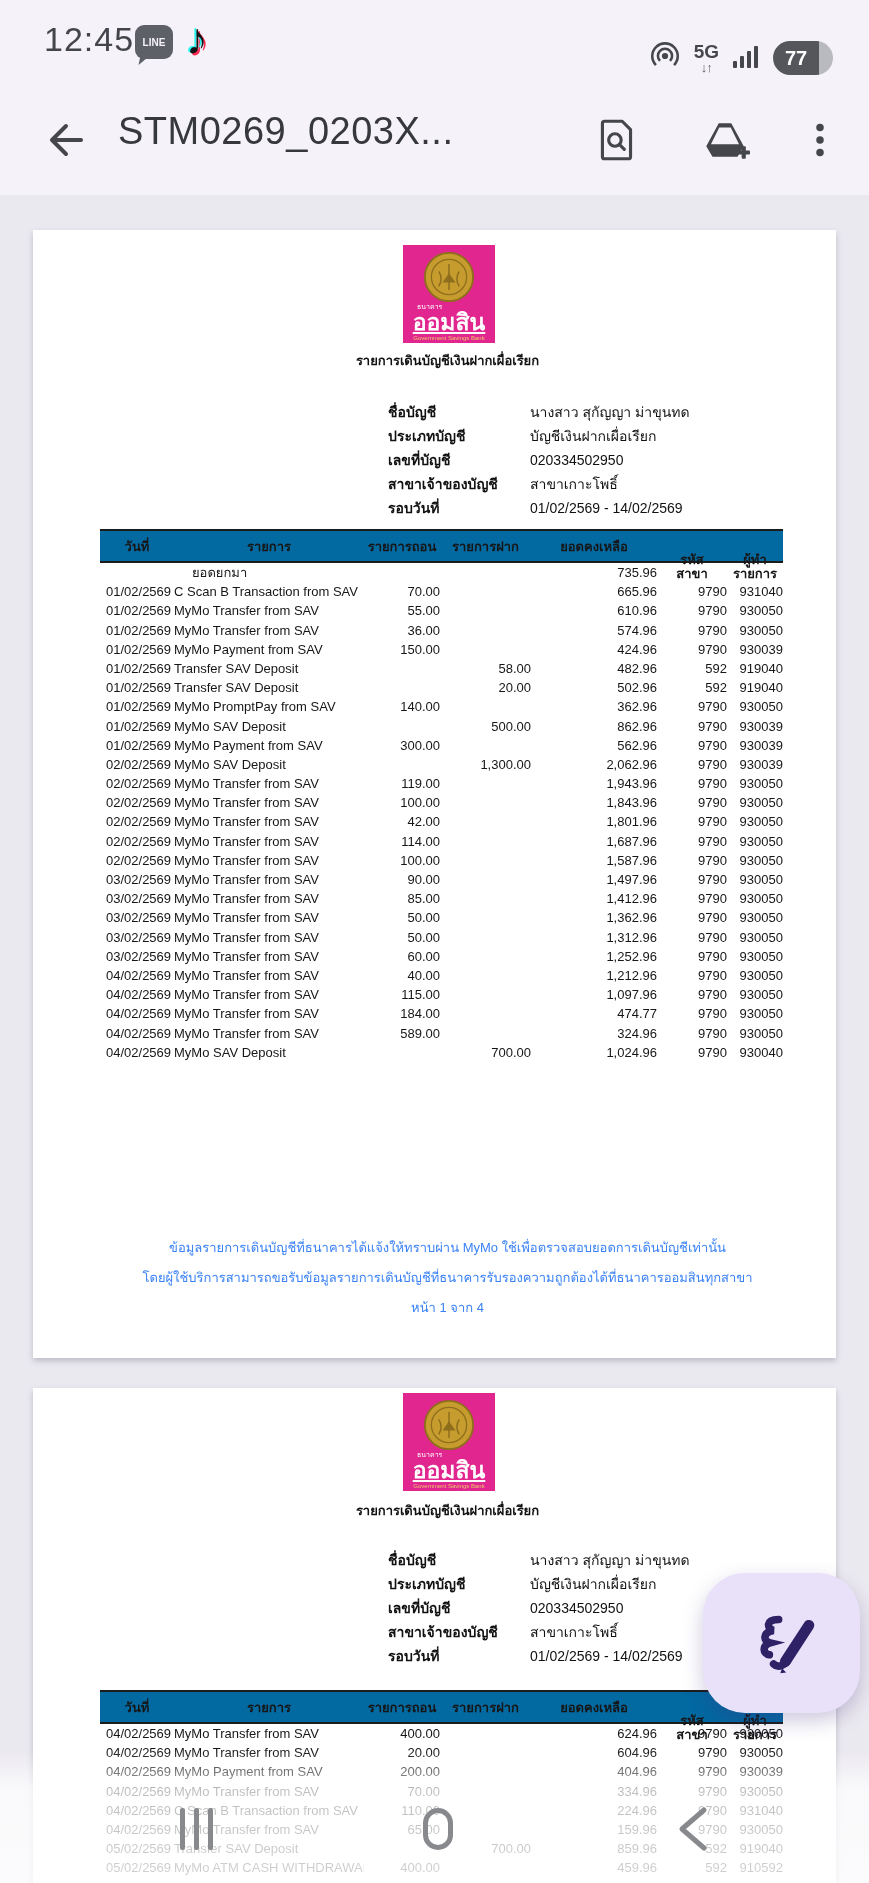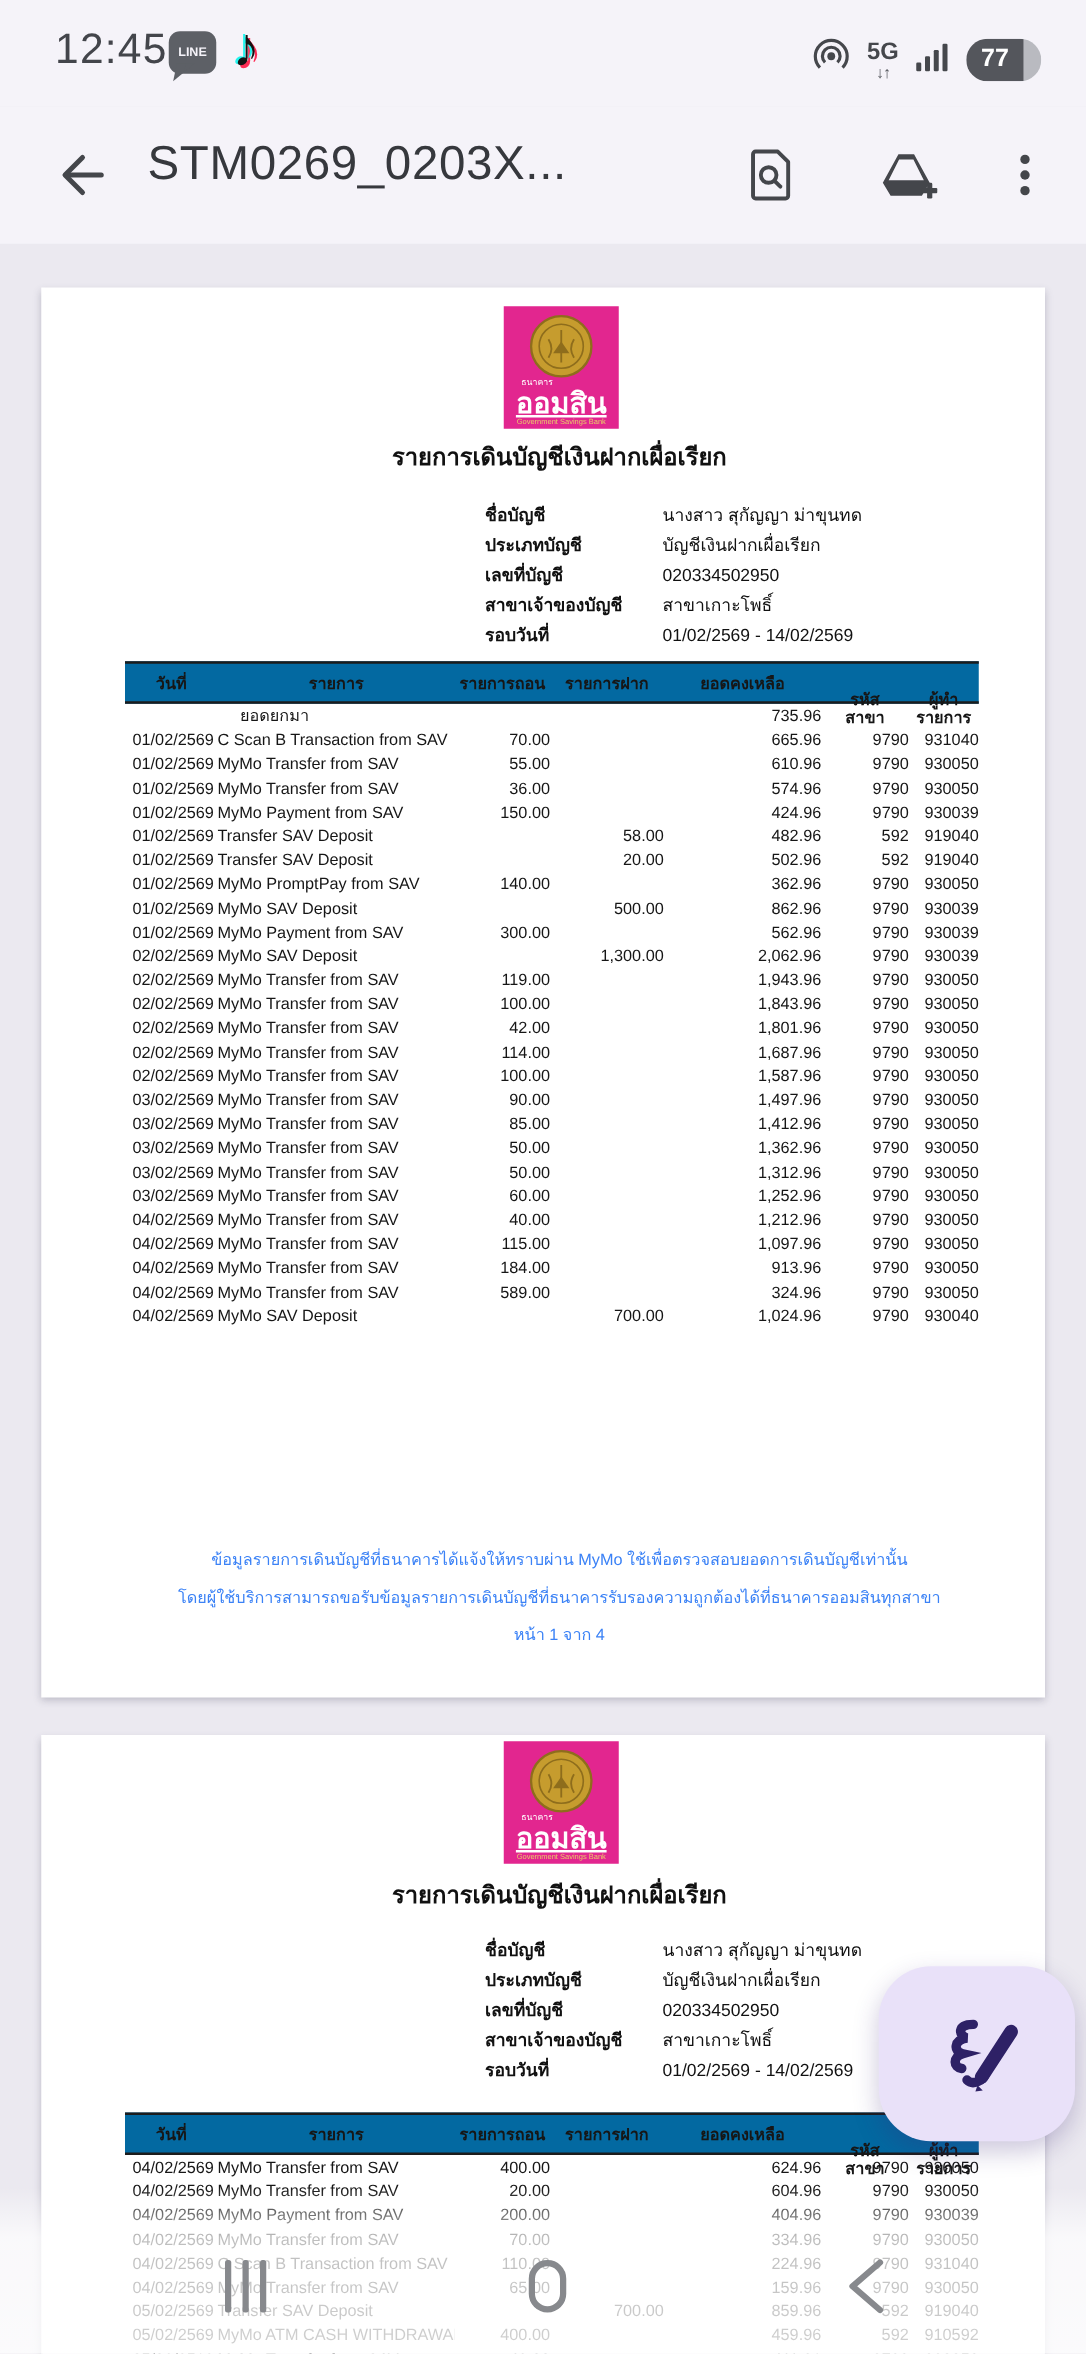--- a/index.html
+++ b/index.html
@@ -10,21 +10,21 @@
     -webkit-font-smoothing:antialiased;
   }
   
   .status-bar{position:absolute;top:0;left:0;width:869px;height:85px;background:#f5f3f9;z-index:60;}
   .sb-time{position:absolute;left:44px;top:20px;font-size:34px;font-weight:500;color:#43454b;letter-spacing:1px;}
   .sb-line{position:absolute;left:135px;top:25px;width:38px;height:34px;background:#5d6066;border-radius:9px;
     color:#f5f3f9;font-size:10px;font-weight:bold;display:flex;align-items:center;justify-content:center;}
   .sb-line:after{content:"";position:absolute;left:5px;bottom:-6px;border:7px solid transparent;border-top-color:#5d6066;border-left-color:#5d6066;transform:skewX(-12deg);}
   .sb-tiktok{position:absolute;left:186px;top:14px;font-size:44px;color:#141414;
     text-shadow:-2px -1px 0 #25f4ee,2px 2px 0 #fe2c55;}
-  .sb-right{position:absolute;right:36px;top:28px;display:flex;align-items:center;gap:12px;}
+  .sb-right{position:absolute;right:36px;top:39px;display:flex;align-items:center;gap:12px;}
   .sb-5g{display:flex;flex-direction:column;align-items:center;line-height:1;color:#45474c;}
   .sb-5g .g{font-size:19px;font-weight:bold;}
   .sb-5g .arr{font-size:13px;letter-spacing:-1px;color:#5a5c62;}
   .sb-batt{width:60px;height:34px;border-radius:17px;overflow:hidden;display:flex;}
   .sb-batt .lvl{width:46px;background:#54565c;color:#fff;font-size:20px;font-weight:bold;
     display:flex;align-items:center;justify-content:center;}
   .sb-batt .rest{flex:1;background:#b9bac0;}
   
   .app-bar{position:absolute;top:85px;left:0;width:869px;height:110px;background:#f5f3f9;z-index:60;}
   .ab-back{position:absolute;left:40px;top:30px;width:50px;height:50px;cursor:pointer;}
@@ -38,21 +38,21 @@
   .page2{top:1193px;height:700px;}
   
   .logo{position:absolute;left:370px;width:92px;height:98px;background:#e2268f;
     display:flex;flex-direction:column;align-items:center;}
   .page1 .logo{top:15px;}.page2 .logo{top:5px;}
   .logo svg{margin-top:6px;}
   .logo .th-small{color:#fff;font-size:7px;line-height:8px;align-self:flex-start;margin-left:14px;}
   .logo .th-big{color:#fff;font-size:23px;font-weight:bold;line-height:23px;text-decoration:underline;}
   .logo .en{color:#e9c96a;font-size:6px;line-height:9px;white-space:nowrap;}
   .doc-title{position:absolute;left:0;width:100%;text-align:center;padding-left:26px;box-sizing:border-box;
-    font-size:19px;font-weight:bold;color:#111;}
+    font-size:13px;font-weight:bold;color:#111;}
   .page1 .doc-title{top:120px;}.page2 .doc-title{top:112px;}
   
   .info-block{position:absolute;left:355px;font-size:14px;color:#111;line-height:24px;white-space:nowrap;}
   .page1 .info-block{top:170px;}.page2 .info-block{top:160px;}
   .info-row .ilabel{display:inline-block;width:142px;font-weight:bold;}
   
   .ttable{position:absolute;left:67px;width:683px;font-size:13px;color:#161616;}
   .page1 .ttable{top:299px;}.page2 .ttable{top:302px;}
   .thead{display:flex;align-items:center;height:34px;background:#0369a1;
     border-top:2px solid #1c1c1c;border-bottom:2px solid #1c1c1c;font-weight:bold;box-sizing:border-box;}
@@ -393,21 +393,21 @@
             <span class="c c-deposit"></span>
             <span class="c c-balance">1,097.96</span>
             <span class="c c-branch">9790</span>
             <span class="c c-maker">930050</span>
           </div>
           <div class="trow">
             <span class="c c-date">04/02/2569</span>
             <span class="c c-desc">MyMo Transfer from SAV</span>
             <span class="c c-withdraw">184.00</span>
             <span class="c c-deposit"></span>
-            <span class="c c-balance">913.96</span>
+            <span class="c c-balance">474.77</span>
             <span class="c c-branch">9790</span>
             <span class="c c-maker">930050</span>
           </div>
           <div class="trow">
             <span class="c c-date">04/02/2569</span>
             <span class="c c-desc">MyMo Transfer from SAV</span>
             <span class="c c-withdraw">589.00</span>
             <span class="c c-deposit"></span>
             <span class="c c-balance">324.96</span>
             <span class="c c-branch">9790</span>

